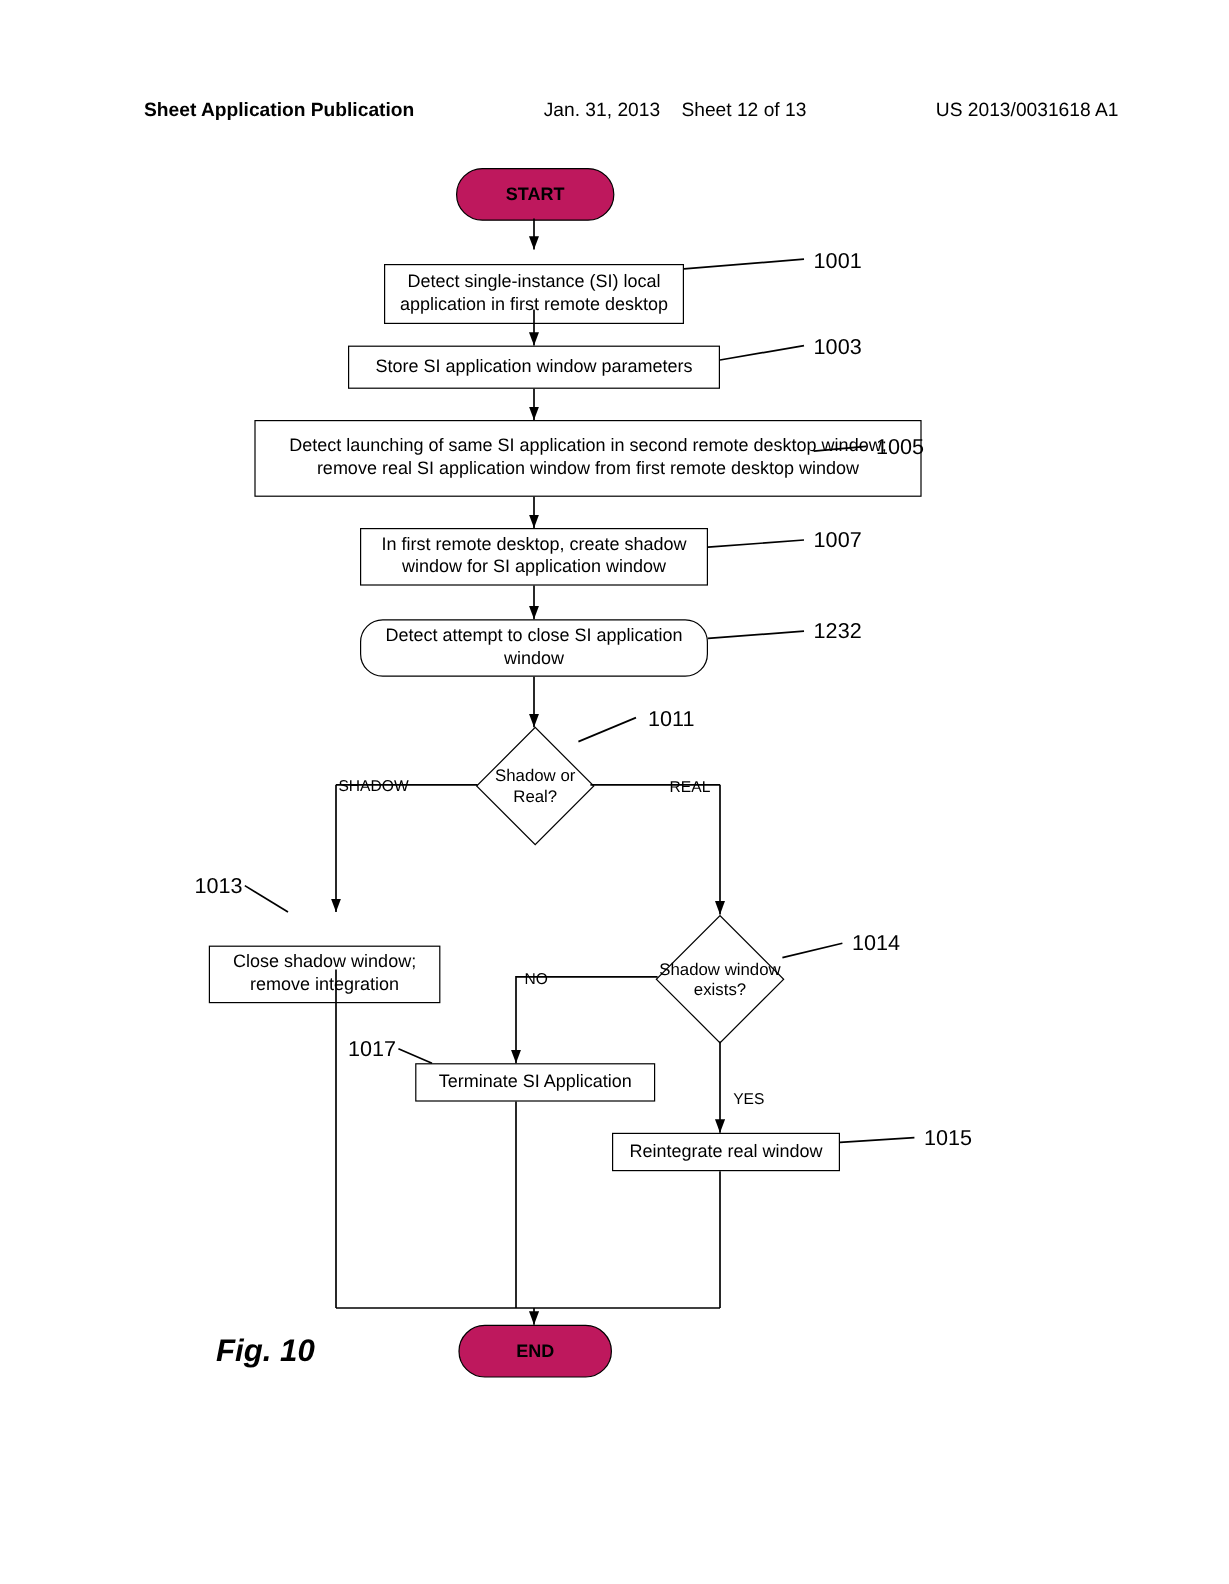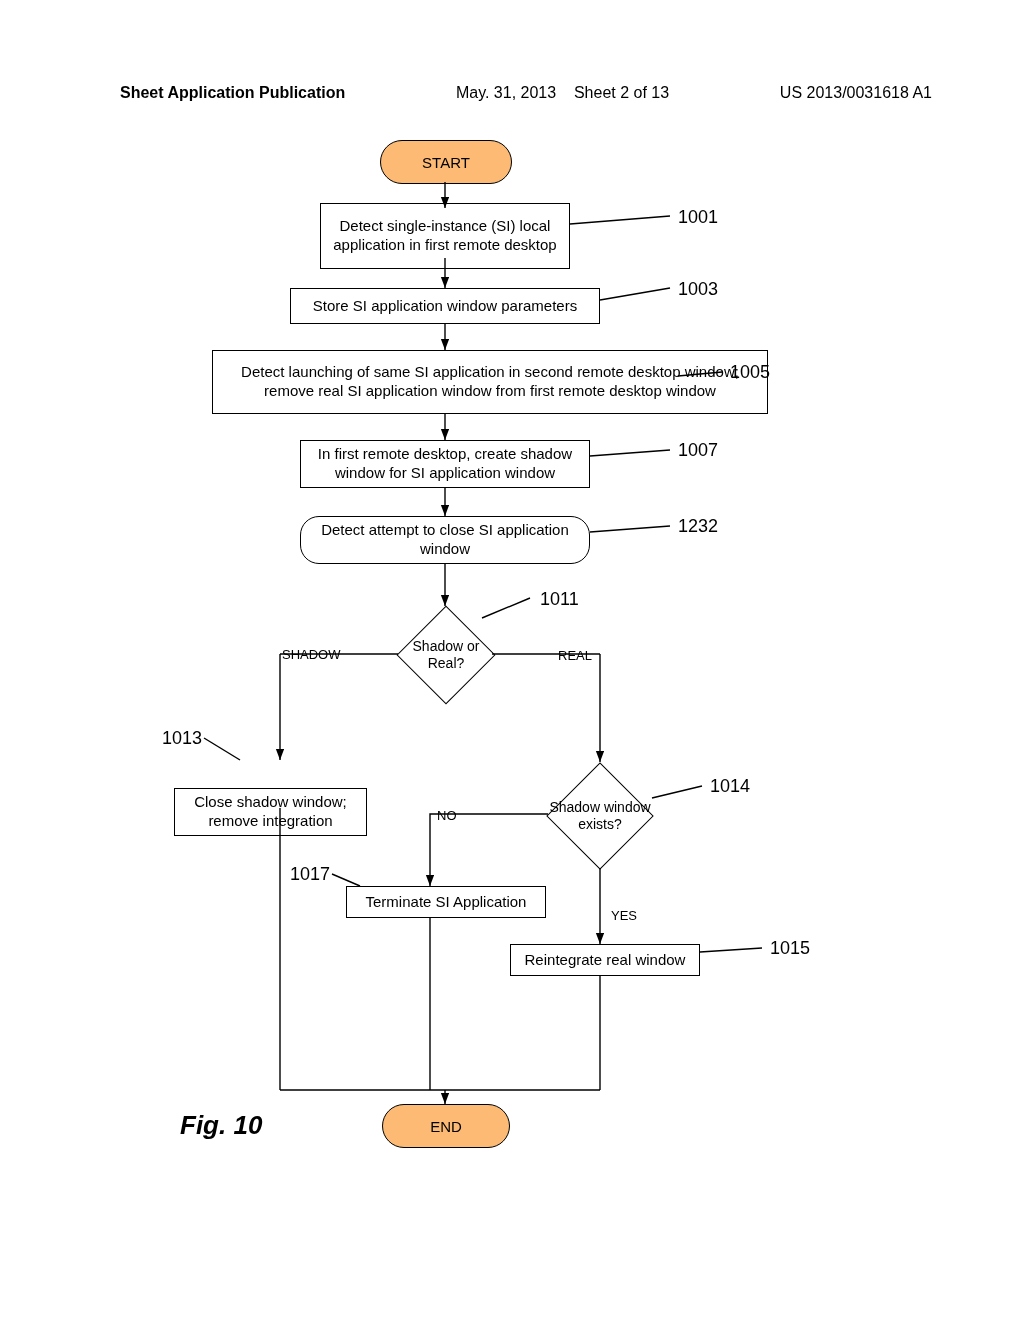--- a/index.html
+++ b/index.html
@@ -28,21 +28,22 @@
   .header .code {}
   .terminator {
     position: absolute;
     border: 1.5px solid #000;
     border-radius: 22px;
     text-align: center;
     font-size: 15px;
     display: flex;
     align-items: center;
     justify-content: center;
-    background: #fdba74;
+    background: #be185d;
+    font-weight: bold;
   }
   .process {
     position: absolute;
     border: 1.5px solid #000;
     text-align: center;
     font-size: 15px;
     display: flex;
     align-items: center;
     justify-content: center;
     background: #fff;
@@ -86,30 +87,30 @@
     left: 0;
     pointer-events: none;
   }
 </style>
 </head>
 <body>
 
 <div class="header">
   <span class="pub">Sheet Application Publication</span>
   <span class="date">
-    <span>May. 31, 2013</span>
+    <span>Jan. 31, 2013</span>
     &nbsp;&nbsp;
-    <span>Sheet 2 of 13</span>
+    <span>Sheet 12 of 13</span>
   </span>
   <span class="code">US 2013/0031618 A1</span>
 </div>
 
 <div class="terminator" style="left:380px; top:140px; width:130px; height:42px;">START</div>
 
-<div class="process" style="left:320px; top:203px; width:250px; height:66px;">Detect single-instance (SI) local application in first remote desktop</div>
+<div class="process" style="left:320px; top:220px; width:250px; height:50px;">Detect single-instance (SI) local application in first remote desktop</div>
 <div class="ref" style="left:678px; top:207px;">1001</div>
 
 <div class="process" style="left:290px; top:288px; width:310px; height:36px;">Store SI application window parameters</div>
 <div class="ref" style="left:678px; top:279px;">1003</div>
 
 <div class="process" style="left:212px; top:350px; width:556px; height:64px;">Detect launching of same SI application in second remote desktop window; remove real SI application window from first remote desktop window</div>
 <div class="ref" style="left:730px; top:362px;">1005</div>
 
 <div class="process" style="left:300px; top:440px; width:290px; height:48px;">In first remote desktop, create shadow window for SI application window</div>
 <div class="ref" style="left:678px; top:440px;">1007</div>

